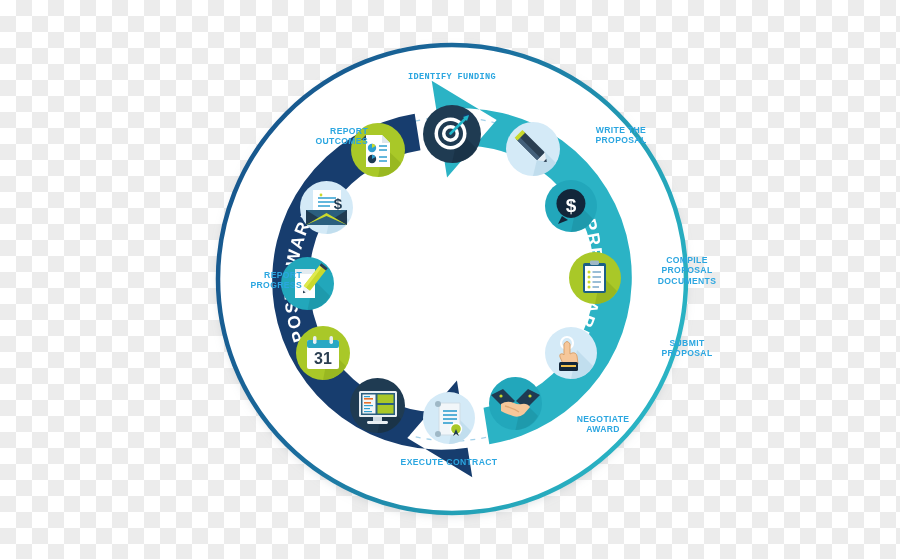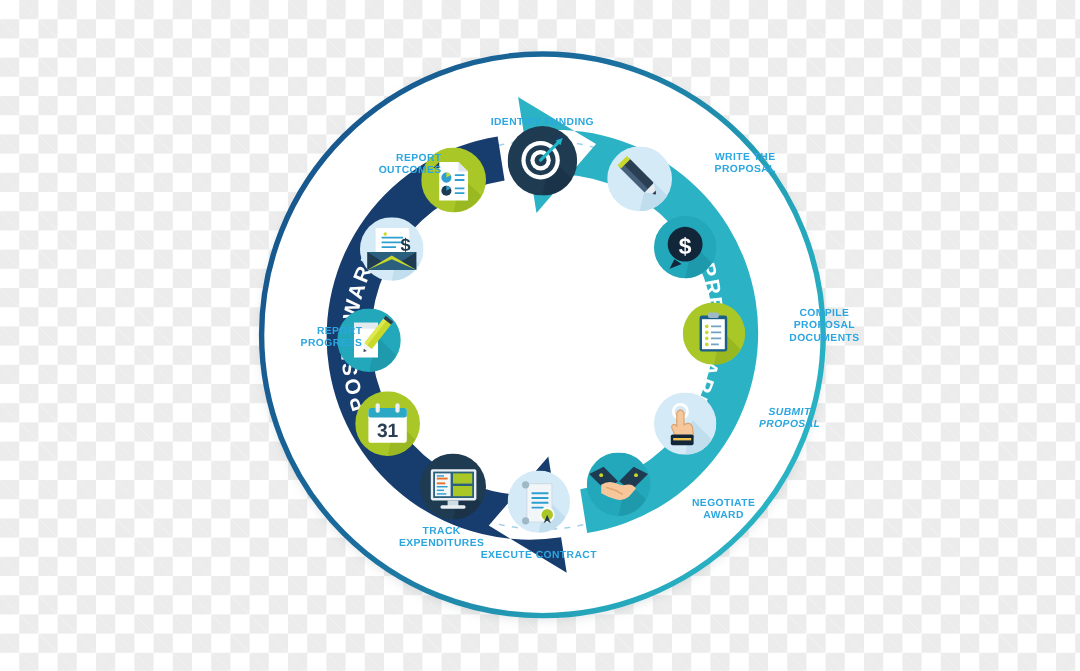--- a/index.html
+++ b/index.html
@@ -98,21 +98,21 @@
       <path d="M29 58 A29 29 0 0 0 54 44 L36 26 Z" fill="#162d3f" opacity=".55"></path>
       <circle cx="27.5" cy="28.5" r="16" fill="#ffffff"></circle>
       <circle cx="27.5" cy="28.5" r="12.5" fill="#1f3b52"></circle>
       <circle cx="27.5" cy="28.5" r="8.5" fill="#ffffff"></circle>
       <circle cx="27.5" cy="28.5" r="5" fill="#1f3b52"></circle>
       <path d="M27.5 28.5 L44 12" stroke="#1fb6c9" stroke-width="2.6" stroke-linecap="round"></path>
       <path d="M40 10 l6 -1 -1 6 z" fill="#173d6e"></path>
       <path d="M44 16 l2 -6 -6 2 z" fill="#1fb6c9"></path>
     </svg>
   </div>
-  <div class="label c" style="left:386px;top:96px;width:132px;">IDENTIFY FUNDING</div>
+  <div class="label c" style="left:386px;top:72px;width:132px;font-family:Liberation Mono, monospace;">IDENTIFY FUNDING</div>
 
   <div class="node" style="left:506px;top:122px;width:54px;height:54px;">
     <svg viewBox="0 0 54 54" width="54" height="54">
       <circle cx="27" cy="27" r="27" fill="#d4eaf7"></circle>
       <path d="M27 54 A27 27 0 0 0 50 41 L34 25 Z" fill="#b9d8ea" opacity=".75"></path>
       <g transform="rotate(-45 27 27)">
         <rect x="22" y="8" width="11" height="30" rx="1.5" fill="#2b3f52"></rect>
         <rect x="22" y="8" width="4" height="30" fill="#44607a"></rect>
         <rect x="22" y="6" width="11" height="4" fill="#c9d92c"></rect>
         <path d="M22 38 l5.5 7 5.5 -7 z" fill="#e6eef4"></path>
@@ -161,21 +161,21 @@
   <div class="node" style="left:545px;top:327px;width:52px;height:52px;">
     <svg viewBox="0 0 52 52" width="52" height="52">
       <circle cx="26" cy="26" r="26" fill="#d4eaf7"></circle>
       <path d="M26 52 A26 26 0 0 0 48 39 L32 23 Z" fill="#b9d8ea" opacity=".7"></path>
       <circle cx="22" cy="16" r="6" fill="none" stroke="#ffffff" stroke-width="2.2"></circle>
       <path d="M19 17 q3 -5 6 0 l0 10 2 -1 q4 -1 5 3 l1 8 -14 2 -4 -9 q-1 -4 3 -3 l1 1 z" fill="#f6c79a" stroke="#d9a36f" stroke-width="1"></path>
       <rect x="14" y="35" width="19" height="9" rx="1.5" fill="#12263a"></rect>
       <rect x="16" y="38" width="15" height="2" fill="#f2c14e"></rect>
     </svg>
   </div>
-  <div class="label l" style="left:603px;top:338px;width:110px;font-style:italic;">SUBMIT
+  <div class="label l" style="left:632px;top:338px;width:110px;">SUBMIT
 PROPOSAL</div>
 
   <div class="node" style="left:489px;top:377px;width:53px;height:53px;">
     <svg viewBox="0 0 53 53" width="53" height="53">
       <circle cx="26.5" cy="26.5" r="26.5" fill="#22a7bb"></circle>
       <path d="M26.5 53 A26.5 26.5 0 0 0 49 39 L33 23 Z" fill="#1c8fa1" opacity=".55"></path>
       <path d="M2 18 l12 -6 12 12 -10 8 z" fill="#1f3b52"></path>
       <path d="M51 18 l-12 -6 -12 12 10 8 z" fill="#1f3b52"></path>
       <circle cx="12" cy="19" r="1.6" fill="#c9d92c"></circle>
       <circle cx="41" cy="19" r="1.6" fill="#c9d92c"></circle>
@@ -221,22 +221,20 @@
           <rect x="14" y="27" width="9" height="1.2"></rect>
         <rect x="14" y="30" width="6" height="1.2"></rect>
           <rect x="14" y="33" width="8" height="1.2"></rect>
       </g>
       <rect x="27.5" y="16.5" width="16" height="8.5" fill="#a9c828"></rect>
       <rect x="27.5" y="27" width="16" height="8.5" fill="#a9c828"></rect>
       <rect x="23" y="39" width="9" height="5" fill="#cfdbe3"></rect>
       <rect x="17" y="43" width="21" height="3" rx="1.4" fill="#e9eff3"></rect>
     </svg>
   </div>
-  <div class="label c" style="left:308px;top:437px;width:120px;">TRACK
-EXPENDITURES</div>
 
   <div class="node" style="left:296px;top:326px;width:54px;height:54px;">
     <svg viewBox="0 0 54 54" width="54" height="54">
       <circle cx="27" cy="27" r="27" fill="#a9c828"></circle>
       <path d="M27 54 A27 27 0 0 0 50 40 L33 24 Z" fill="#8fae1c" opacity=".6"></path>
       <rect x="11" y="14" width="32" height="29" rx="2" fill="#ffffff"></rect>
       <rect x="11" y="14" width="32" height="8" rx="2" fill="#2aa8c4"></rect>
       <rect x="17" y="10" width="3.5" height="8" rx="1.7" fill="#e9eff3"></rect>
       <rect x="33.5" y="10" width="3.5" height="8" rx="1.7" fill="#e9eff3"></rect>
       <text x="27" y="38" text-anchor="middle" font-family="Liberation Sans, sans-serif" font-size="16" font-weight="bold" fill="#2b3f52">31</text>

